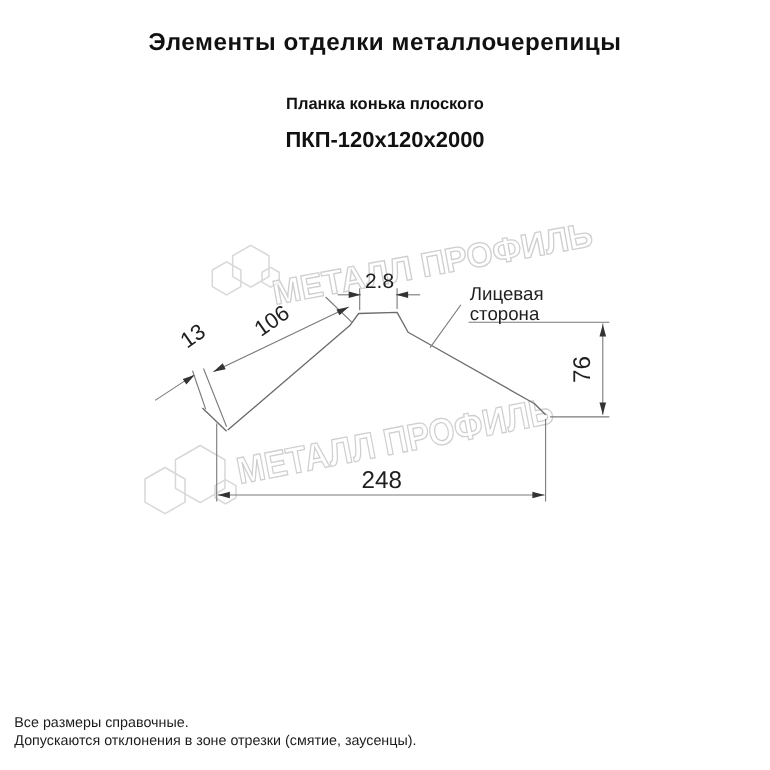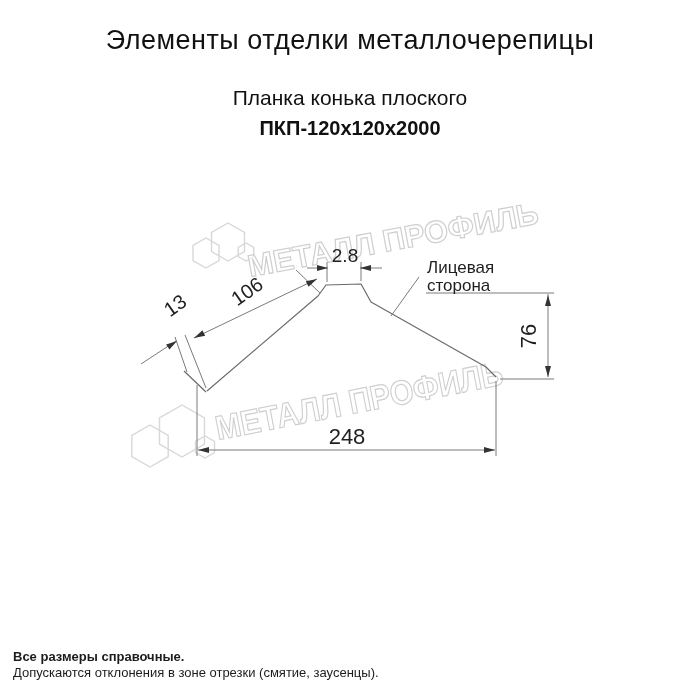--- a/index.html
+++ b/index.html
@@ -1,24 +1,24 @@
 <!DOCTYPE html>
 <html><head>
 <meta charset="utf-8">
 <style>
   html,body{margin:0;padding:0;background:#ffffff;}
   #canvas{position:relative;width:700px;height:700px;background:#ffffff;overflow:hidden;
           font-family:"Liberation Sans","DejaVu Sans",sans-serif;}
   .title-block{position:absolute;left:0;width:700px;text-align:center;color:#111111;}
-  #main-title{top:25px;font-size:27px;font-weight:normal;letter-spacing:0.5px;}
-  #product-name{top:86px;font-size:21px;font-weight:normal;}
+  #main-title{top:25px;font-size:22px;font-weight:bold;letter-spacing:0.5px;}
+  #product-name{top:86px;font-size:15px;font-weight:bold;}
   #product-code{top:117px;font-size:20px;font-weight:bold;}
   #drawing-svg{position:absolute;left:0;top:0;}
   .footer-note{position:absolute;left:13px;color:#1c1c1c;font-size:13px;}
-  #footer-note-1{top:649px;font-weight:bold;}
+  #footer-note-1{top:649px;}
   #footer-note-2{top:665px;}
   .dim-text{fill:#1f1f1f;font-family:"Liberation Sans","DejaVu Sans",sans-serif;}
   .wm-text{fill:#ffffff;fill-opacity:0.55;stroke:#cfcfcf;stroke-width:1.2px;
            font-weight:bold;font-family:"Liberation Sans","DejaVu Sans",sans-serif;}
   .wm-hex{fill:none;stroke:#d8d8d8;stroke-width:1.4px;}
   .profile-line{fill:none;stroke:#6b6b6b;stroke-width:1.2px;stroke-linejoin:round;}
   .dim-line{stroke:#7a7a7a;stroke-width:1px;}
   .arrow{fill:#333333;stroke:none;}
 </style>
 </head>

